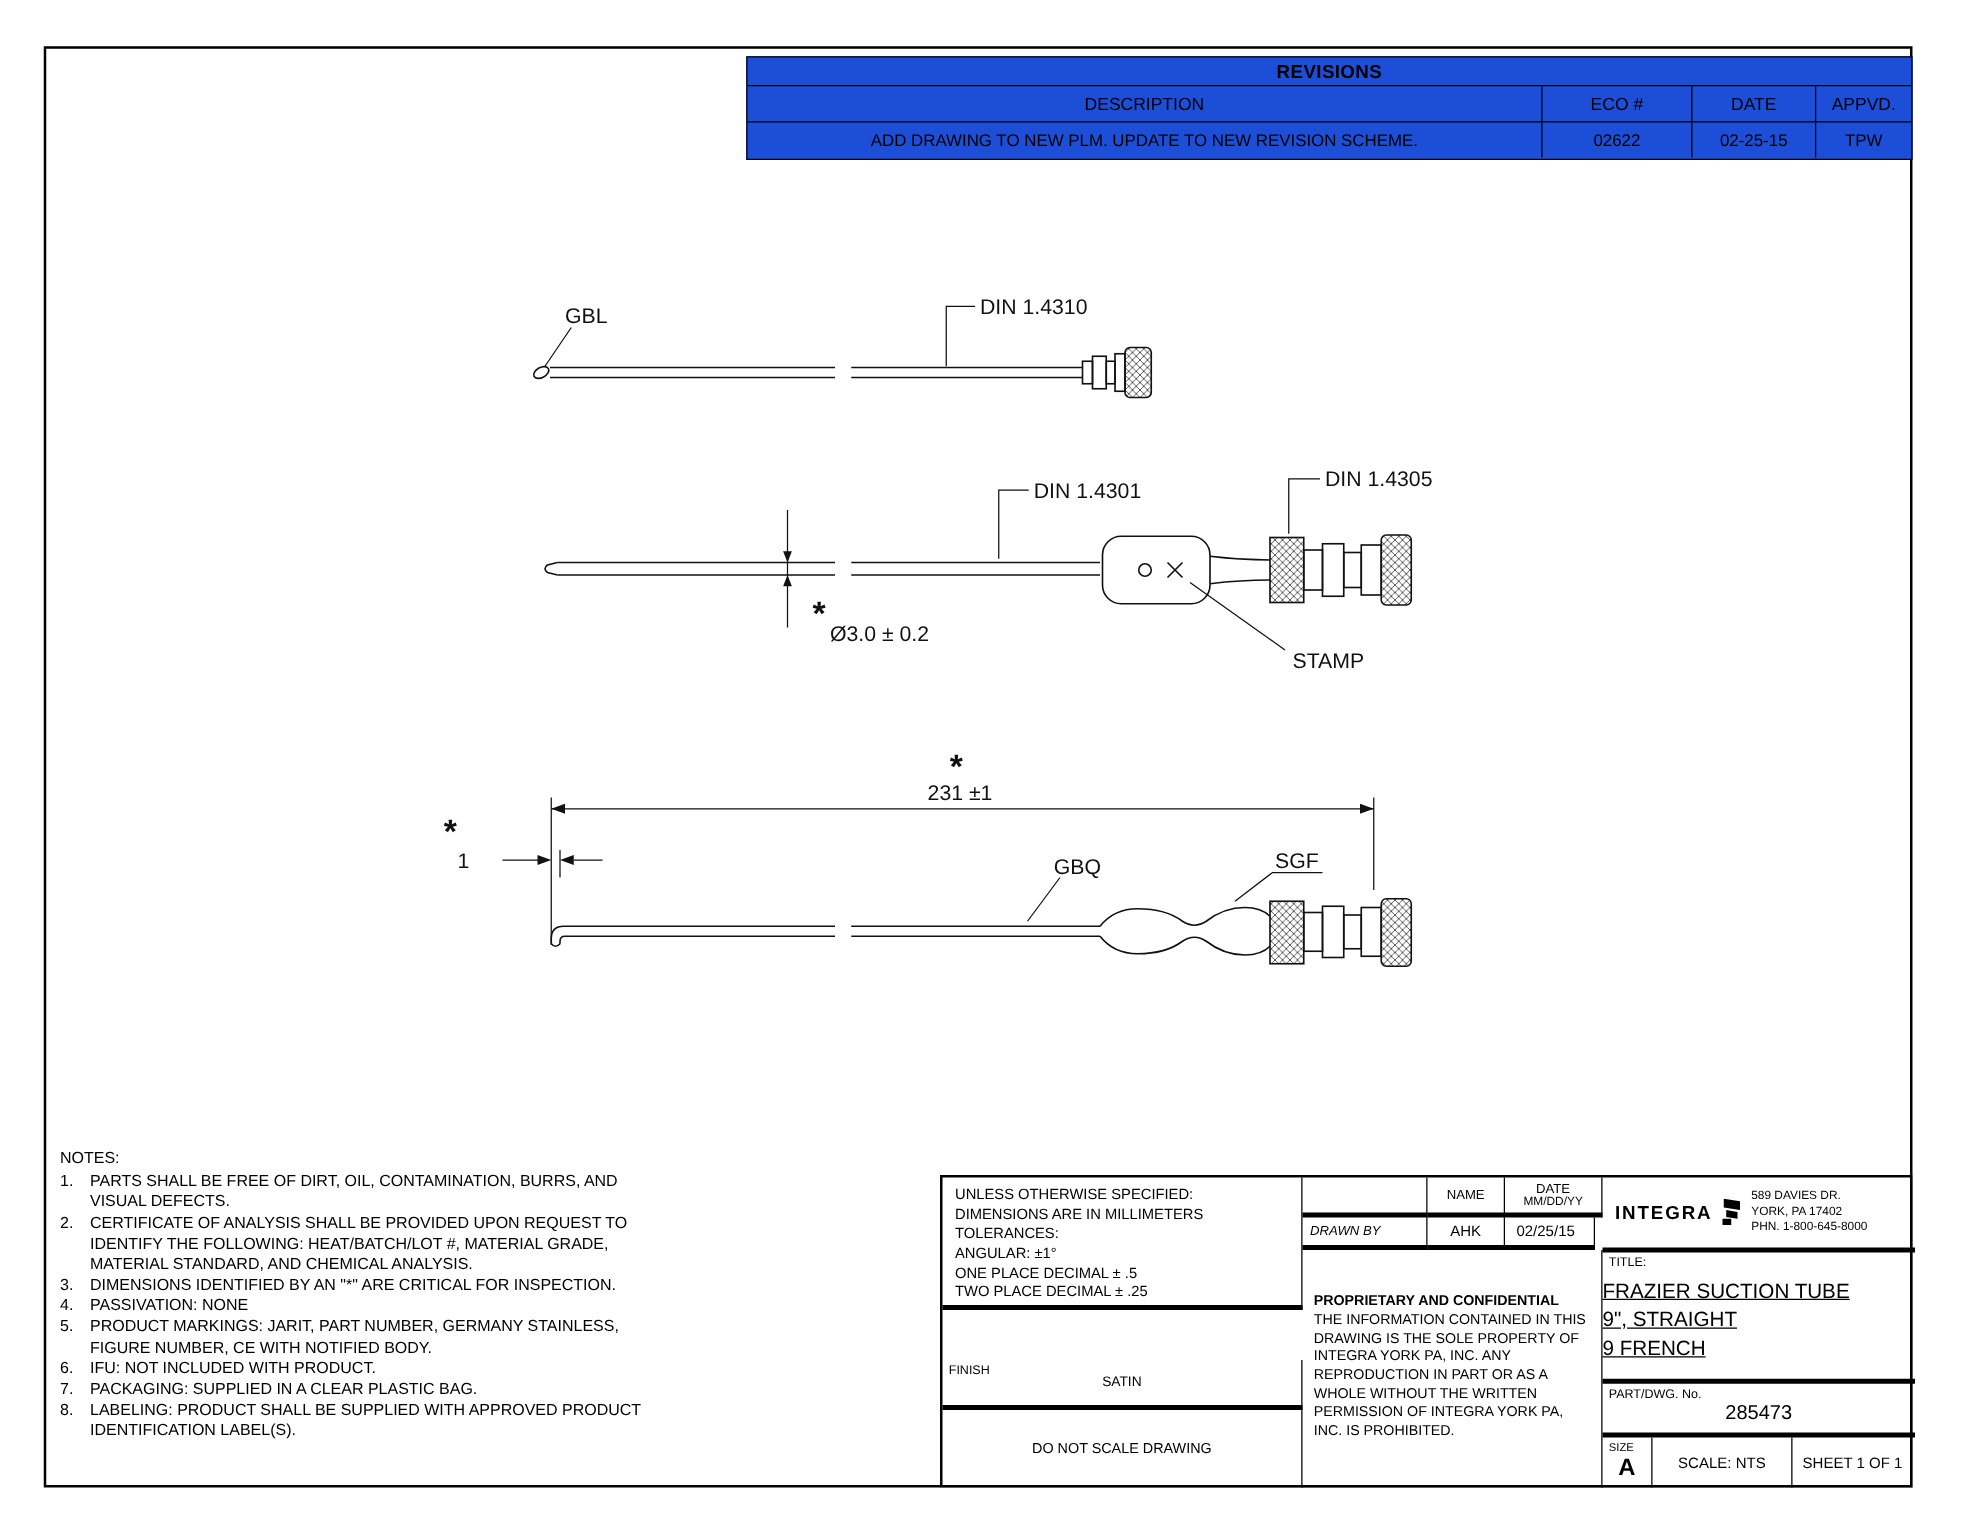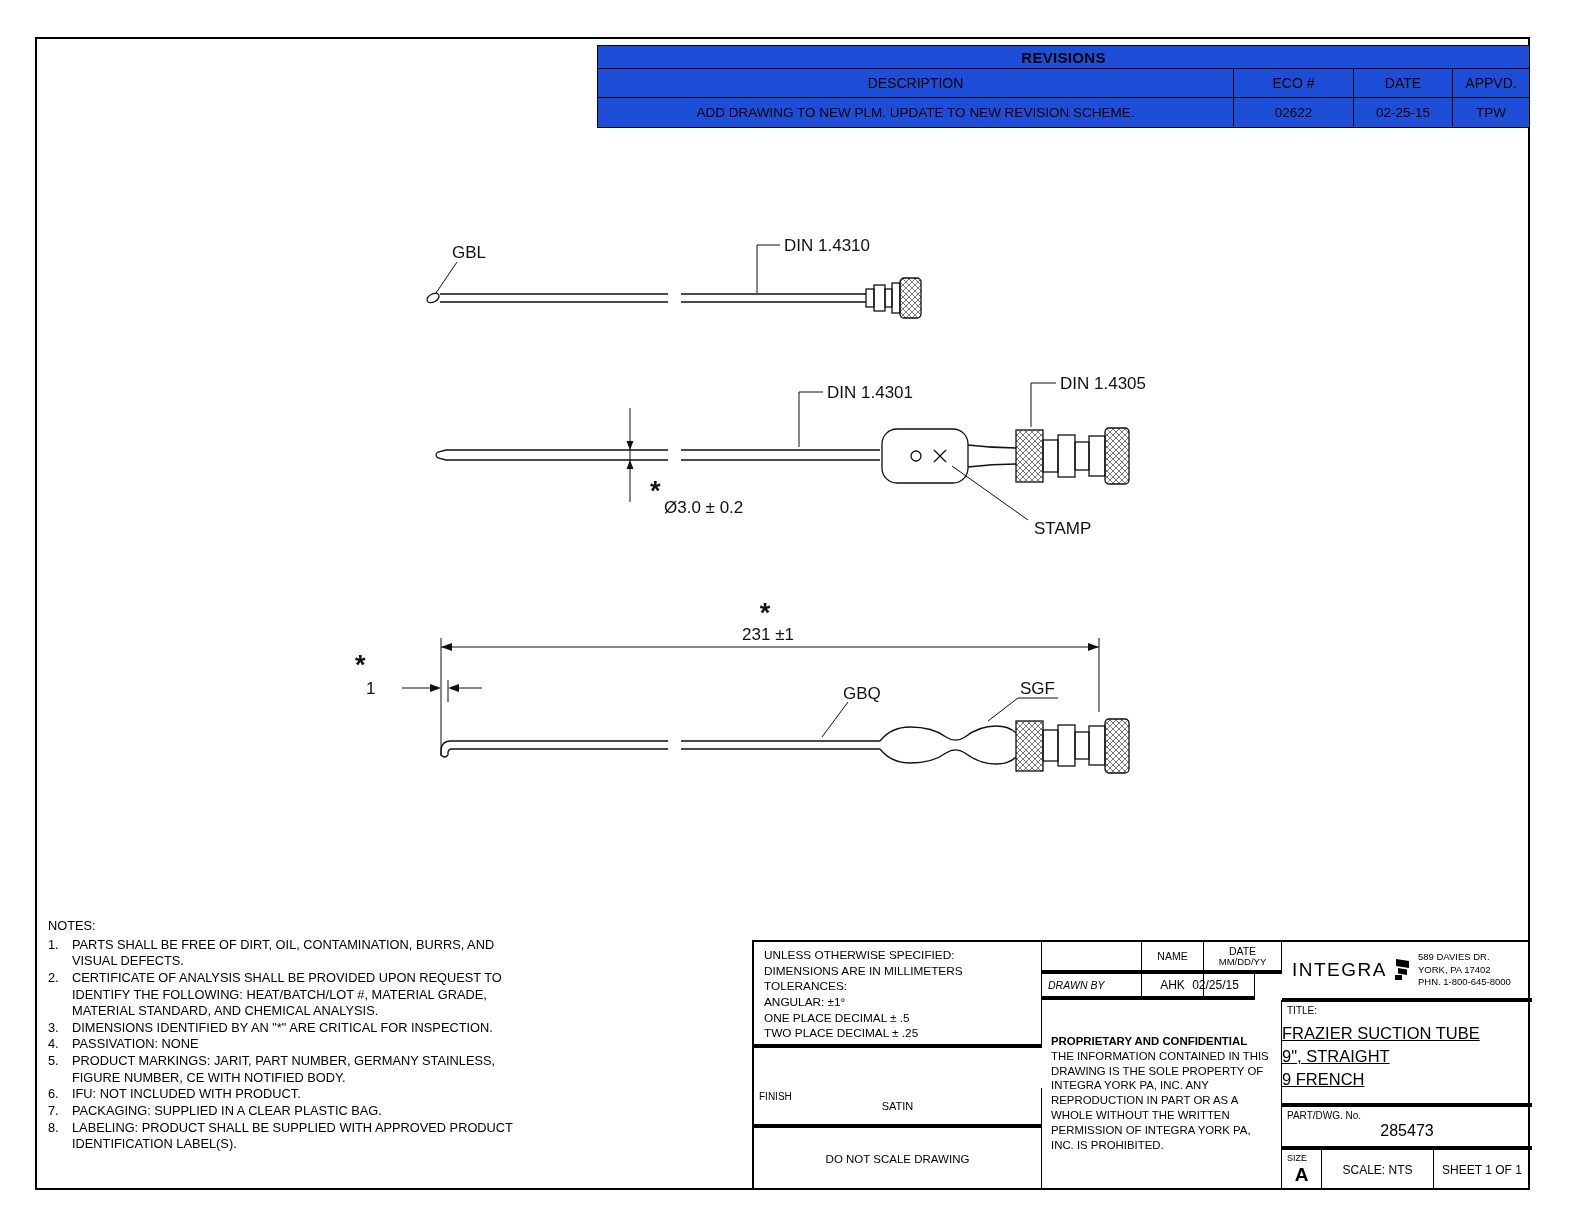--- a/index.html
+++ b/index.html
@@ -41,21 +41,21 @@
   .bb { border-bottom:4px solid #000000; }
   .tiny-label { font-size:10px; position:absolute; left:5px; top:3px; }
   .center-val { width:100%; height:100%; display:flex; align-items:center; justify-content:center; }
   .tol-lines { padding:6px 0 0 10px; line-height:1.33; font-size:11.8px; }
   .head-cell { display:flex; flex-direction:column; align-items:center; justify-content:center; font-size:10.5px; line-height:1.15; }
   .drawn-label { display:flex; align-items:center; padding-left:6px; font-size:10.5px;font-style:italic; }
   .mid-val { display:flex; align-items:center; justify-content:center; font-size:12px; }
   .prop { padding:34px 9px 0 9px; font-size:11.4px; line-height:1.3; }
   .prop-head { font-weight:bold; }
   .company { display:flex; align-items:center; padding:6px 6px 6px 10px; gap:7px; }
-  .integra-word { font-size:19px; letter-spacing:1.5px; }
+  .integra-word { font-size:15px; letter-spacing:1.5px;font-weight:bold; }
   .addr { font-size:9.5px; line-height:1.3; }
   .title-cell-inner { height:100%; display:flex; flex-direction:column; justify-content:center; font-size:16.5px; line-height:1.38; padding-top:8px;text-decoration:underline; }
   .part-val { display:flex; align-items:center; justify-content:center; height:100%; padding-top:8px; font-size:16px; }
   .size-cell-inner { height:100%; display:flex; align-items:flex-end; justify-content:center; padding-bottom:4px; font-size:19px; font-weight:bold; }
   .small-center { display:flex; align-items:center; justify-content:center; height:100%; font-size:12px; }
 </style>
 </head>
 <body>
 
 <div class="page">
@@ -227,21 +227,21 @@
     <div class="tb-cell br bb head-cell" style="left:388px;top:0;width:62px;height:32px">
       <div>NAME</div>
     </div>
     <div class="tb-cell br bb head-cell" style="left:450px;top:0;width:78px;height:32px">
       <div>DATE</div>
       <div style="font-size:9.5px">MM/DD/YY</div>
     </div>
 
     <div class="tb-cell br bb drawn-label" style="left:288px;top:32px;width:100px;height:26px">DRAWN BY</div>
     <div class="tb-cell br bb mid-val" style="left:388px;top:32px;width:62px;height:26px">AHK</div>
-    <div class="tb-cell br bb mid-val" style="left:423px;top:32px;width:78px;height:26px">02/25/15</div>
+    <div class="tb-cell br bb mid-val" style="left:444px;top:32px;width:78px;height:26px">02/25/15</div>
 
     <div class="tb-cell br prop" style="left:288px;top:58px;width:240px;height:190px">
       <div class="prop-head">PROPRIETARY AND CONFIDENTIAL</div>
       <div>THE INFORMATION CONTAINED IN THIS DRAWING IS THE SOLE PROPERTY OF INTEGRA YORK PA, INC.  ANY REPRODUCTION IN PART OR AS A WHOLE WITHOUT THE WRITTEN PERMISSION OF INTEGRA YORK PA, INC. IS PROHIBITED.</div>
     </div>
 
     <div class="tb-cell bb company" style="left:528px;top:0;width:250px;height:60px">
       <span class="integra-word">INTEGRA</span>
       <svg width="17" height="24" viewBox="0 0 17 24">
         <polygon points="2,1 15,3 15,10 2,8" fill="#000"></polygon>

